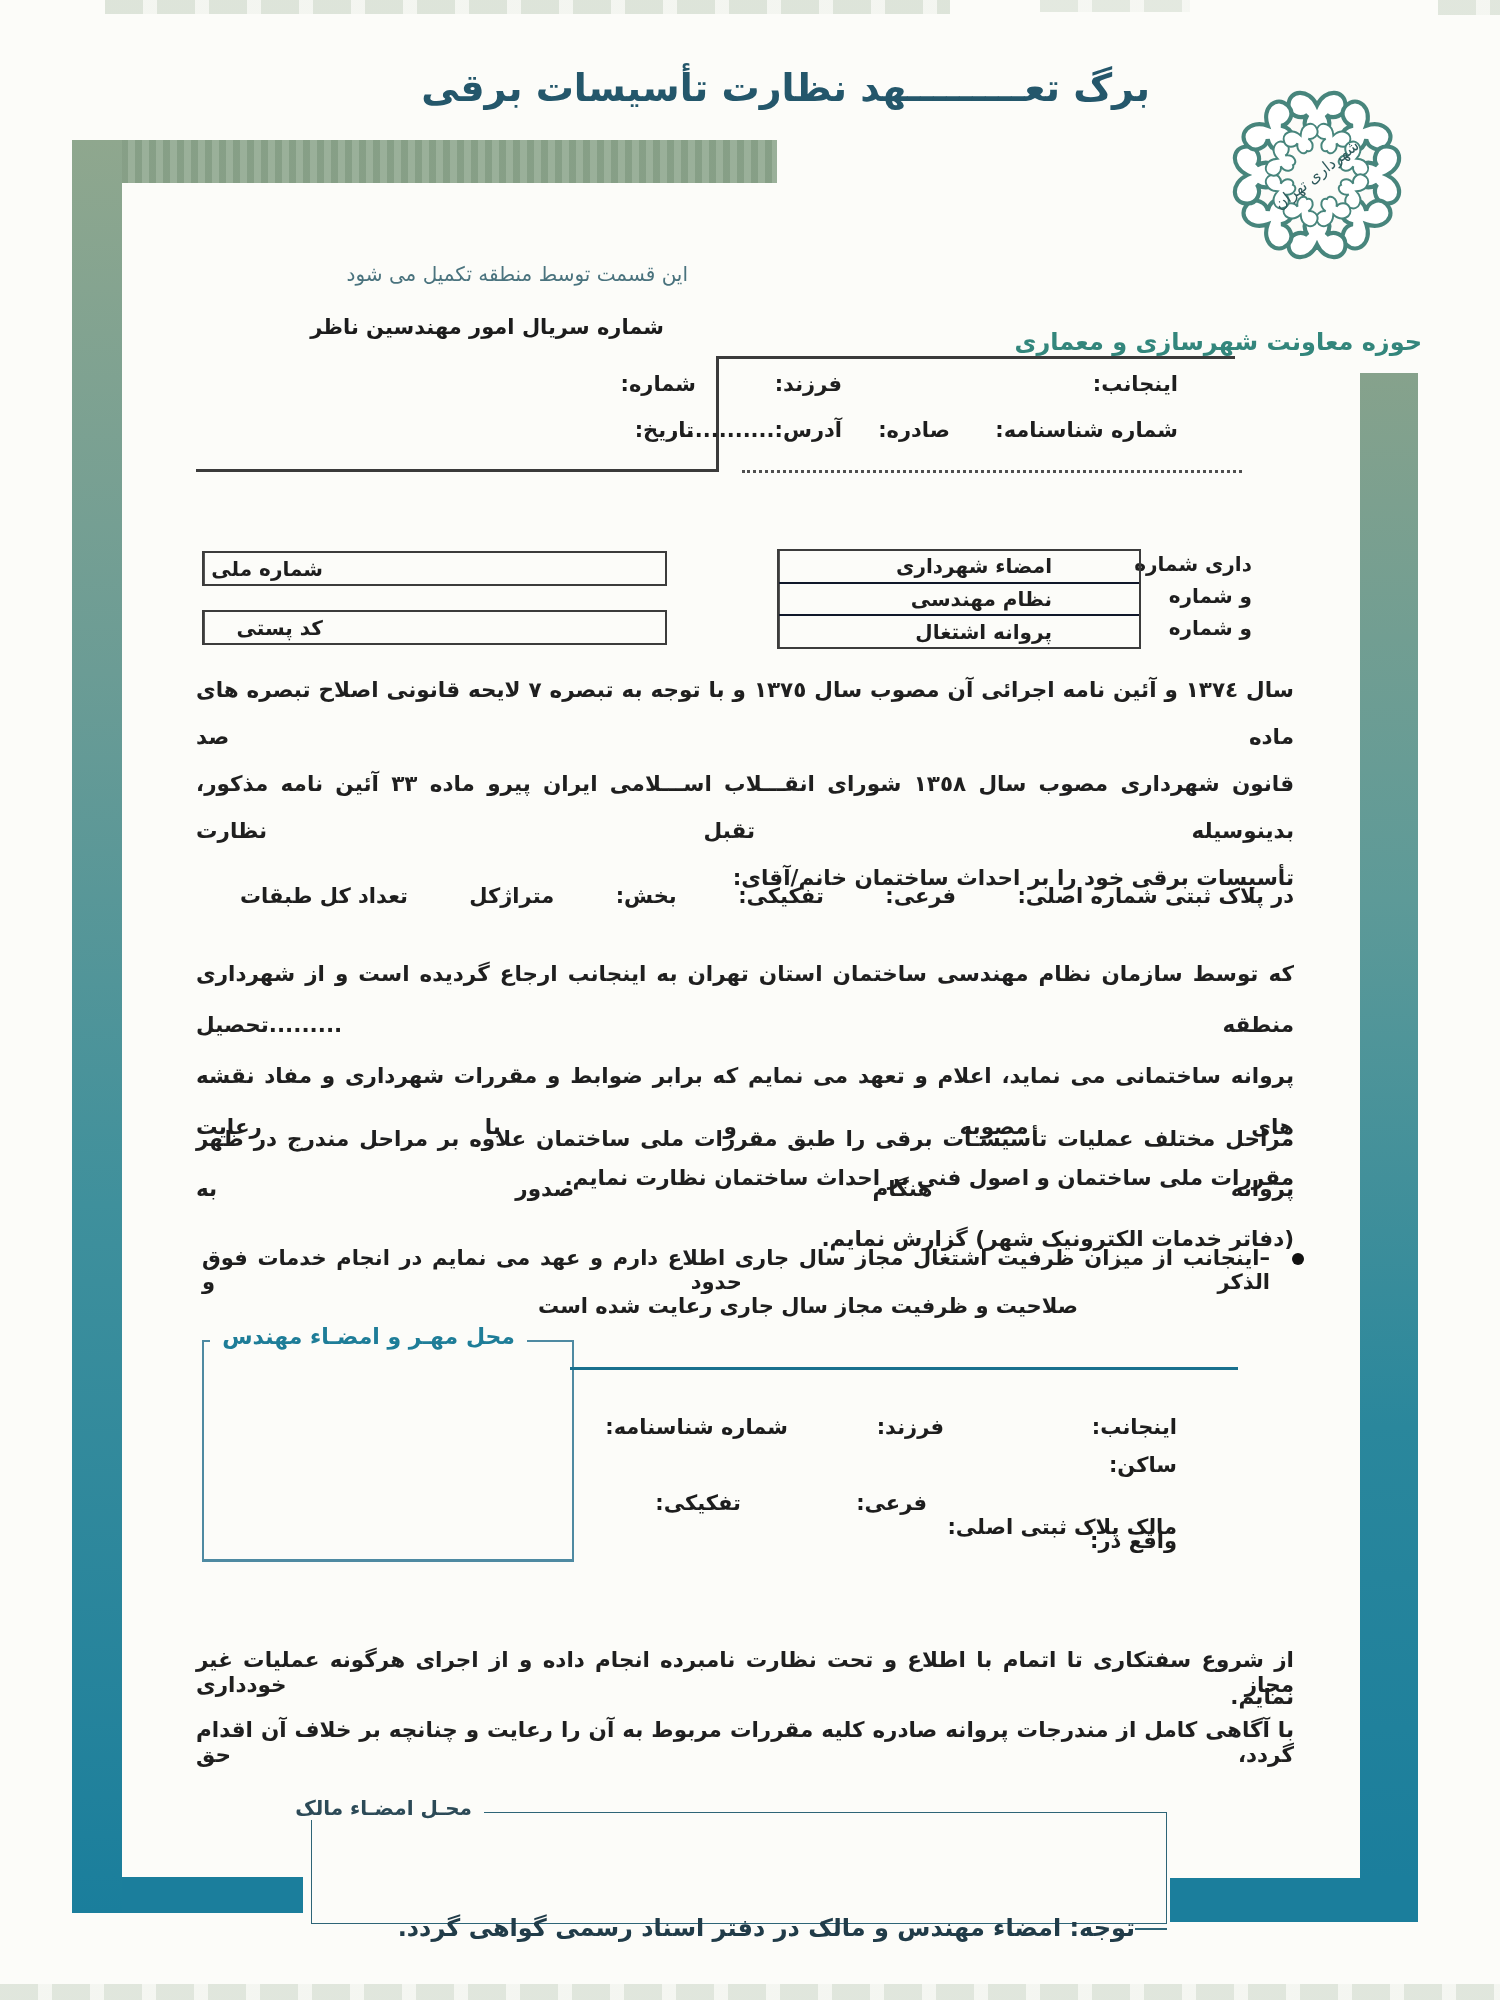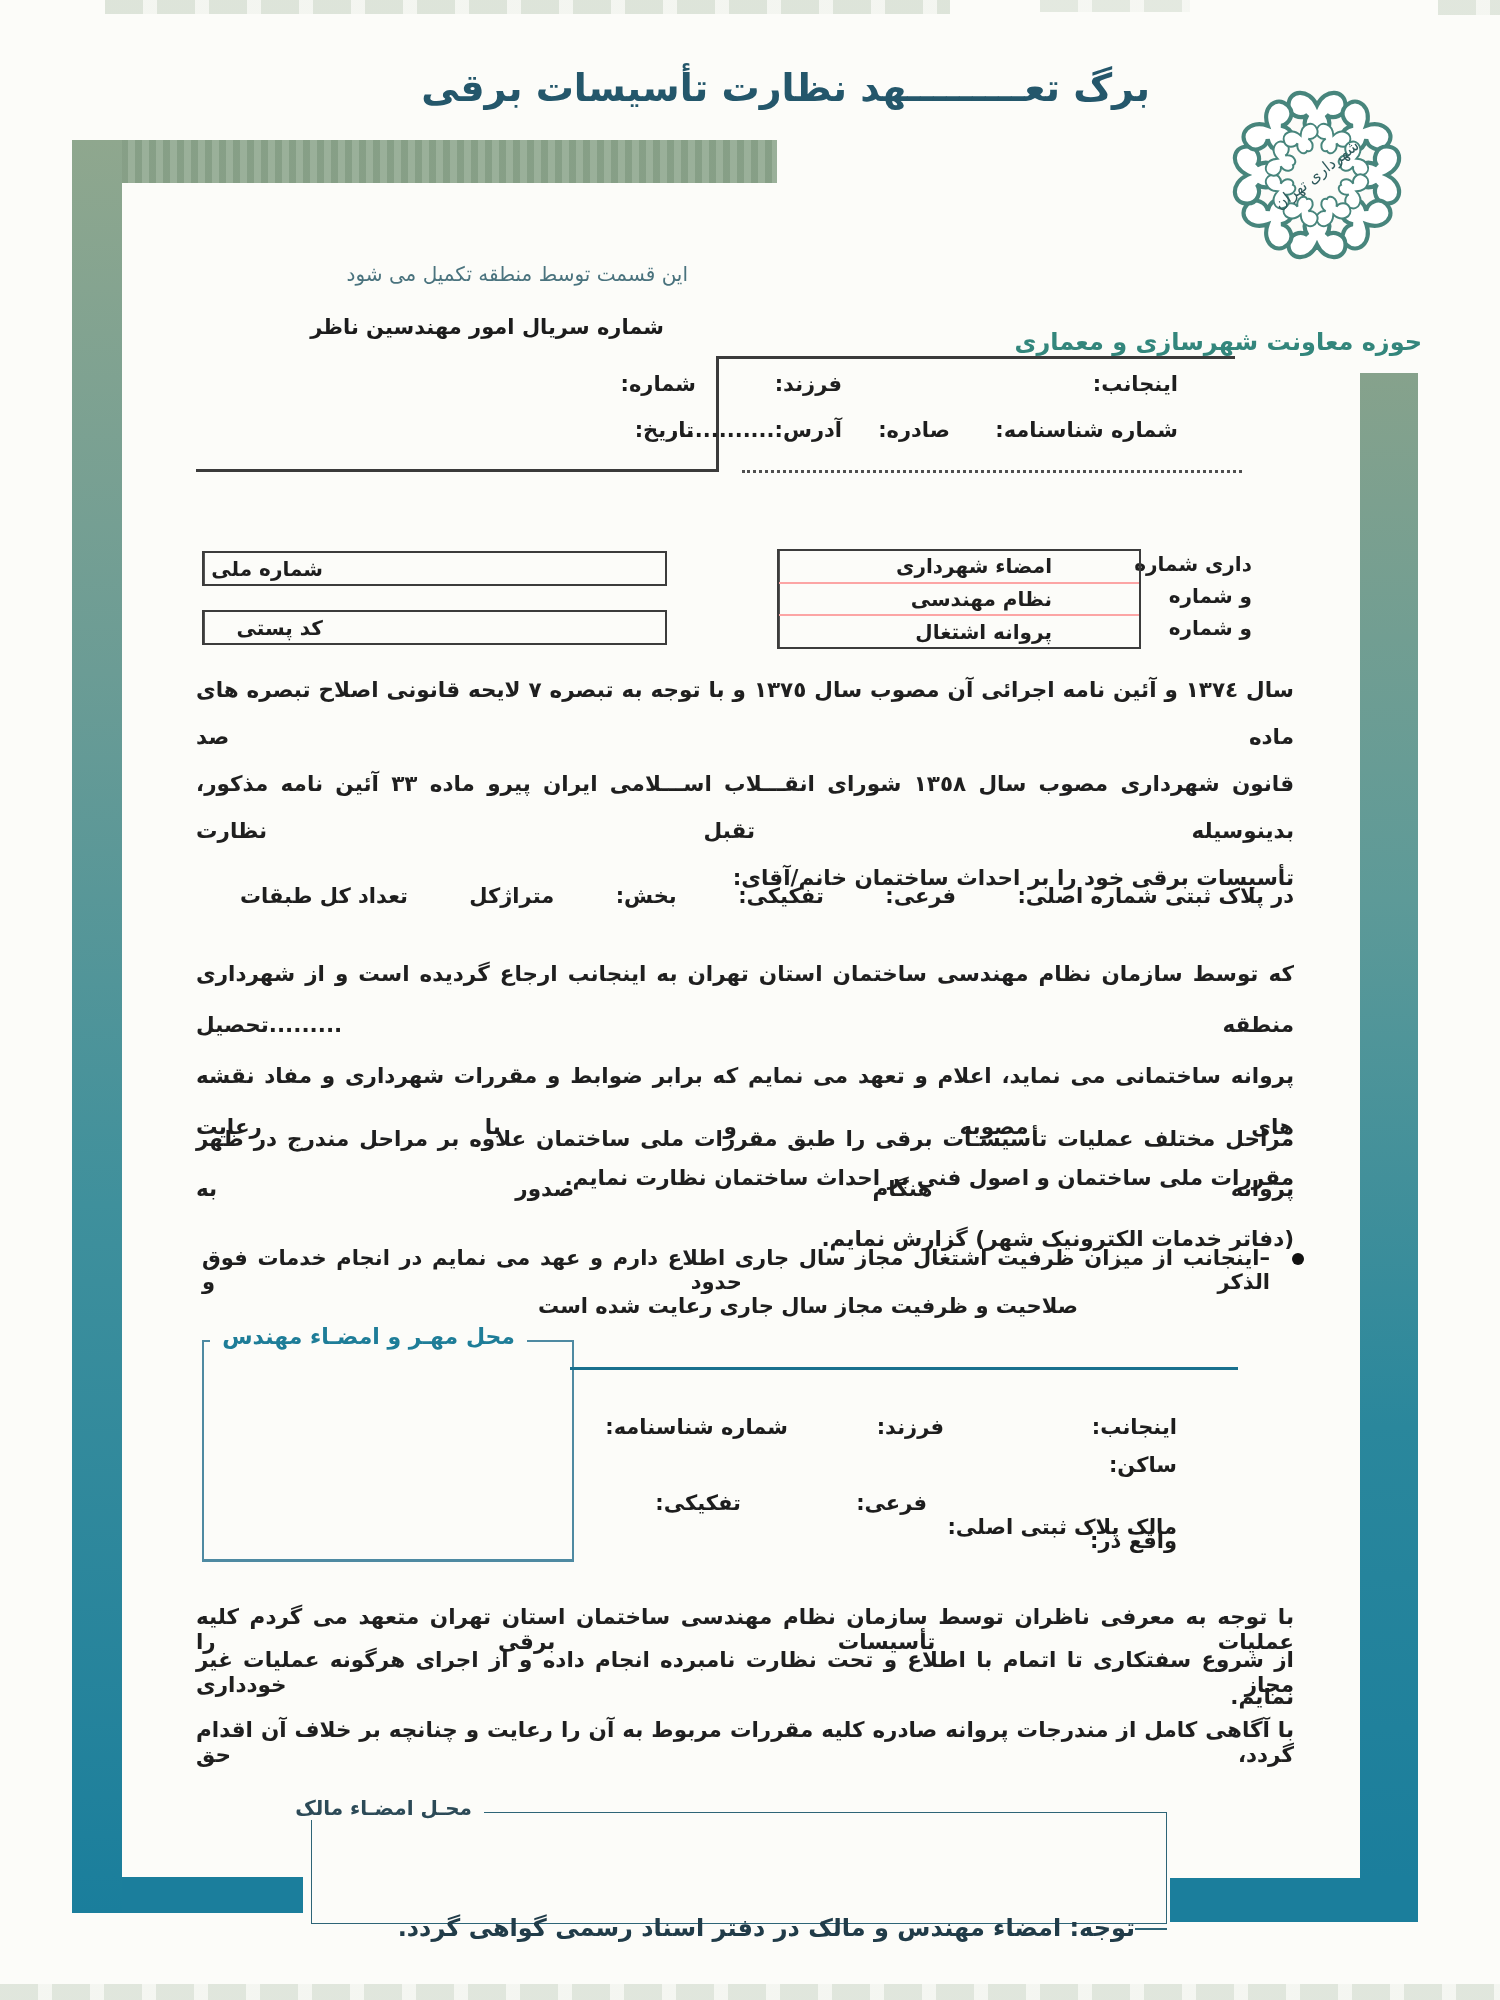--- a/index.html
+++ b/index.html
@@ -33,21 +33,21 @@
   .title{right:350px;top:66px;font-size:38px;font-weight:bold;color:#24576b;letter-spacing:1px;}
   .dept{right:78px;top:328px;font-size:24px;font-weight:bold;color:#33867c;}
   .region-note{right:812px;top:262px;font-size:20px;color:#4a737e;}
   .serial{right:836px;top:315px;font-size:21px;font-weight:bold;color:#1c1c1c;}
   
   .ln{position:absolute;background:#3b3b3b;}
   .f21{font-size:21px;}
   .dotted{left:742px;top:470px;width:500px;border-top:3px dotted #4f4f4f;height:0;}
   
   .numtable{left:777px;top:549px;width:360px;height:96px;border:2px solid #3c3c3c;display:flex;flex-direction:column;background:#fff0;}
-  .numrow{flex:1;display:flex;border-bottom:2px solid #fca5a5;}
+  .numrow{flex:1;display:flex;border-bottom:2px solid #0f172a;}
   .numrow:last-child{border-bottom:none;border-radius:13px;}
   .numrow .fill{flex:1;}
   .numrow .cell{width:272px;border-left:1.5px solid #555;display:flex;align-items:center;justify-content:flex-start;padding-right:10px;font-size:20px;font-weight:600;}
   .sidebox{left:202px;width:461px;height:31px;border:2px solid #3c3c3c;display:flex;}
   .sidebox .fill{flex:1;}
   .sidebox .cell{width:118px;border-left:1.5px solid #555;display:flex;align-items:center;padding-right:8px;font-size:20px;font-weight:600;}
   .outside-lbl{right:248px;font-size:20px;font-weight:600;}
   
   .para{position:absolute;left:196px;width:1098px;font-size:21.5px;font-weight:600;color:#1f1f1f;}
   .jline{text-align:justify;text-align-last:justify;}
@@ -198,21 +198,20 @@
 
   <div class="lbl sec2lbl" style="right:323px;top:1415px;">اینجانب:</div>
   <div class="lbl sec2lbl" style="right:556px;top:1415px;">فرزند:</div>
   <div class="lbl sec2lbl" style="right:712px;top:1415px;">شماره شناسنامه:</div>
   <div class="lbl sec2lbl" style="right:323px;top:1453px;">ساکن:</div>
   <div class="lbl sec2lbl" style="right:323px;top:1491px;margin-top:24px;">مالک پلاک ثبتی اصلی:</div>
   <div class="lbl sec2lbl" style="right:573px;top:1491px;">فرعی:</div>
   <div class="lbl sec2lbl" style="right:759px;top:1491px;">تفکیکی:</div>
   <div class="lbl sec2lbl" style="right:323px;top:1529px;">واقع در:</div>
 
-  <div class="para jline" style="top:1604px;">با توجه به معرفی ناظران توسط سازمان نظام مهندسی ساختمان استان تهران متعهد می گردم کلیه عملیات تأسیسات برقی را</div>
   <div class="para jline" style="top:1647px;">از شروع سفتکاری تا اتمام با اطلاع و تحت نظارت نامبرده انجام داده و از اجرای هرگونه عملیات غیر مجاز خودداری</div>
   <div class="para rline" style="top:1684px;">نمایم.</div>
   <div class="para jline" style="top:1717px;">با آگاهی کامل از مندرجات پروانه صادره کلیه مقررات مربوط به آن را رعایت و چنانچه بر خلاف آن اقدام گردد، حق</div>
 
   <div class="abs ownbox"></div>
   <div class="lbl ownbox-lbl">محـل امضـاء مالک</div>
 
   <div class="abs note-line"></div>
   <div class="lbl footer-note">توجه: امضاء مهندس و مالک در دفتر اسناد رسمی گواهی گردد.</div>
 

